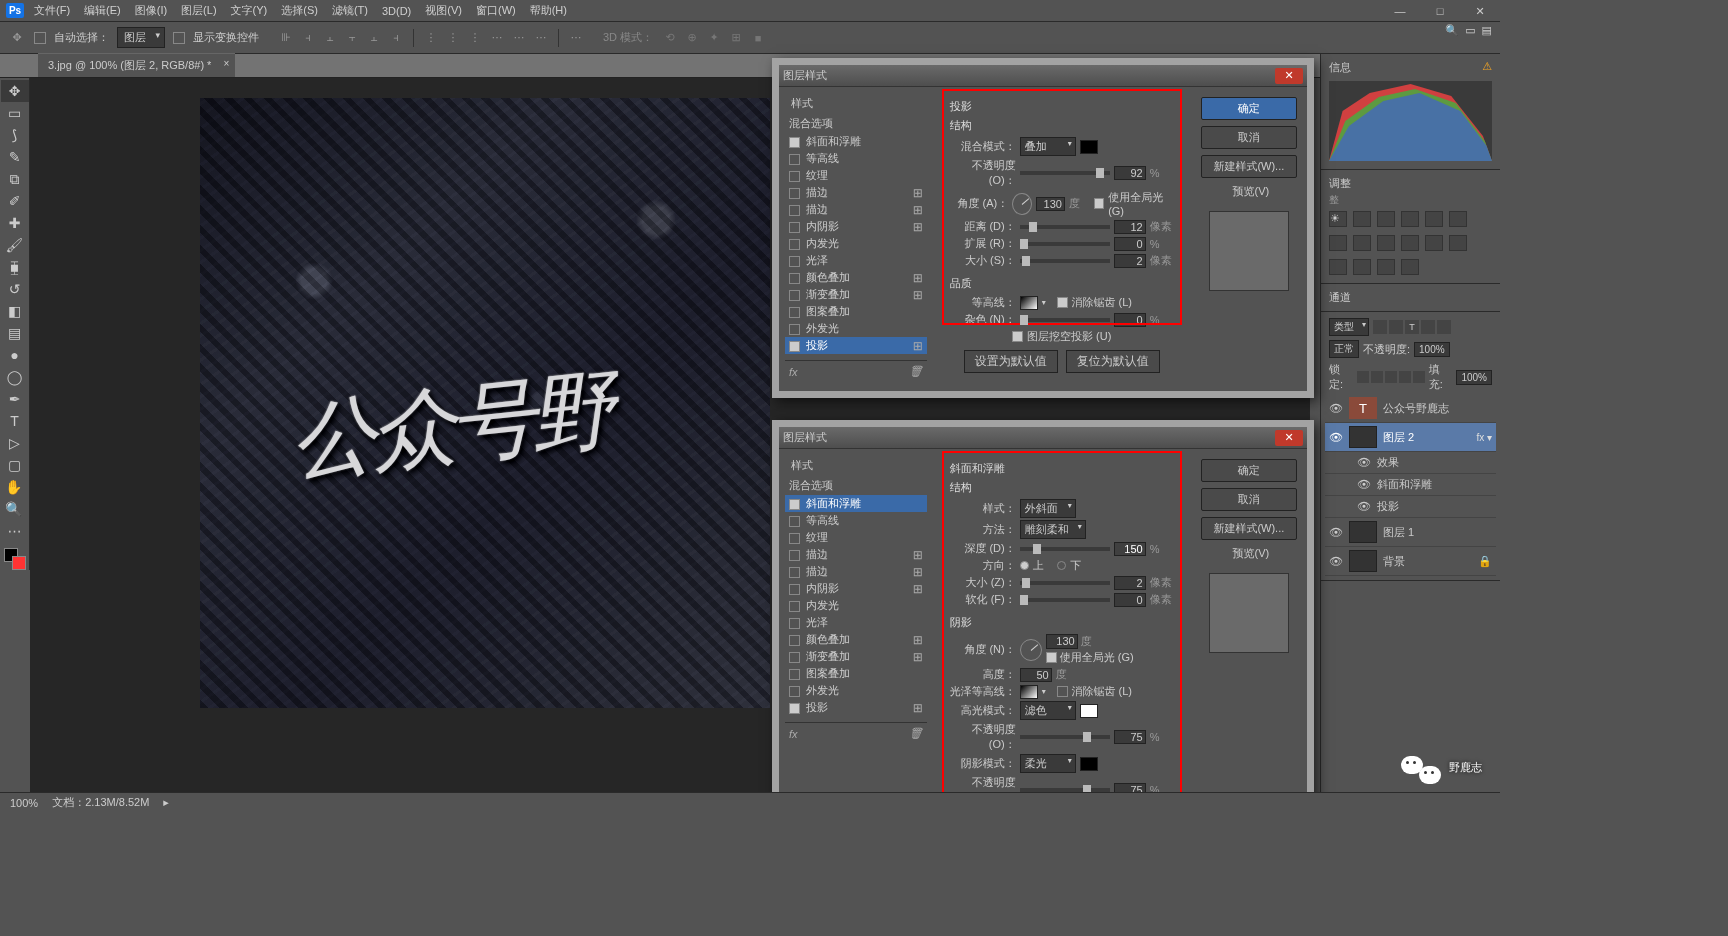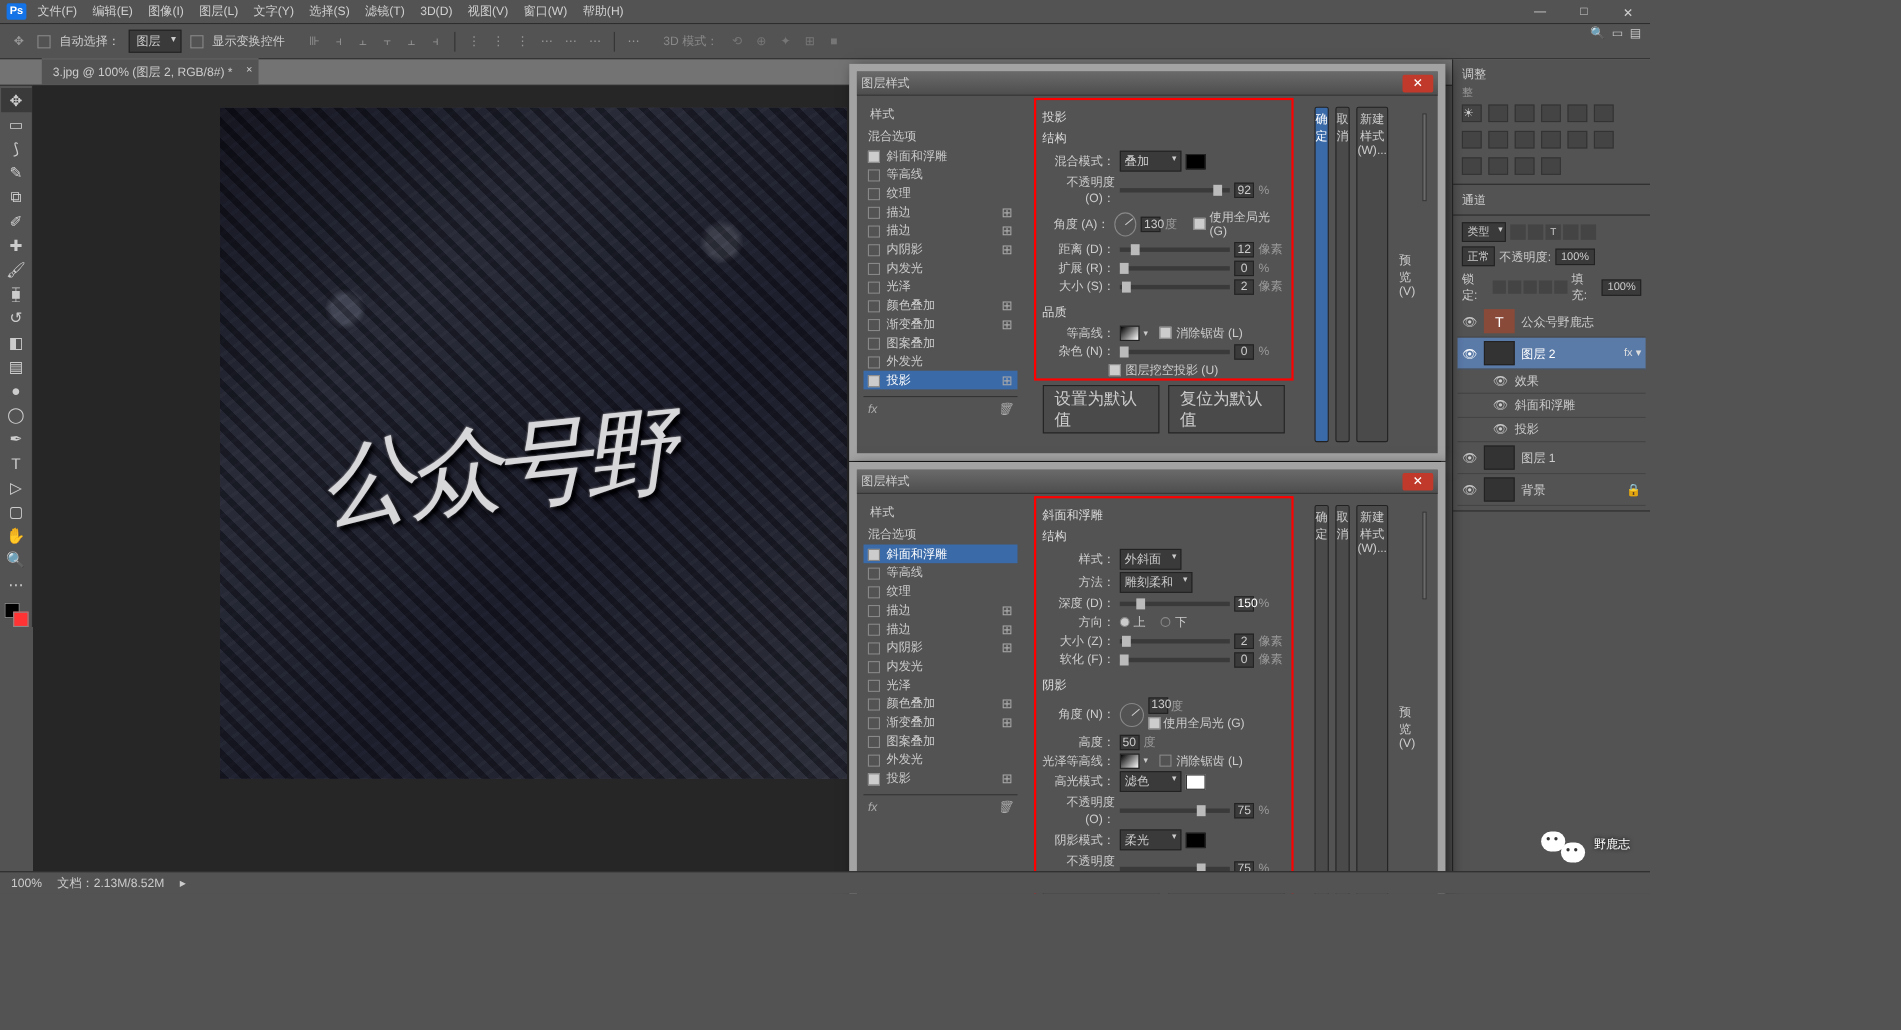--- a/index.html
+++ b/index.html
@@ -90,35 +90,35 @@
 .stylelist .fxbar{ border-top:1px solid #333; margin-top:6px; padding:4px; display:flex; justify-content:space-between; color:#aaa; font-style:italic;align-items:center; }
 
 .settings{ width:245px; padding:4px; position:relative; }
 .redbox{ position:absolute; border:2px solid #f00; pointer-events:none; }
 .settings .sec{ margin-bottom:8px; }
 .settings .sectitle{ color:#ddd; margin:2px 0 4px; }
 .settings .frow{ display:flex; align-items:center; gap:4px; margin:2px 0; font-size:10px; color:#ccc; }
 .settings .frow .lab{ width:66px; text-align:right; }
 .settings .sld{ flex:1; height:4px; background:#3a3a3a; position:relative; }
 .settings .sld .hnd{ position:absolute; top:-3px; width:8px; height:10px; background:#bbb; }
-.settings .val{ width:18px; background:#3a3a3a; border:1px solid #222; text-align:center; padding:0 2px; }
+.settings .val{ width:32px; background:#3a3a3a; border:1px solid #222; text-align:right; padding:0 2px; }
 .settings .unit{ width:24px; color:#999; }
 .settings .dd{ background:#3a3a3a; border:1px solid #222; padding:1px 16px 1px 4px; position:relative; min-width:56px; }
 .settings .dd::after{content:"▾"; position:absolute; right:3px; top:1px; font-size:8px; }
 .settings .sw{ width:18px; height:14px; border:1px solid #222; display:inline-block; }
 .settings .sw.black{ background:#000; }
 .settings .sw.white{ background:#fff; }
 .settings .chkb{ width:11px;height:11px;border:1px solid #888; display:inline-block;}
 .settings .chkb.on{background:#ccc;}
 .settings .ang{ width:22px;height:22px; border:1px solid #888; border-radius:50%; position:relative; display:inline-block;}
 .settings .ang::after{content:""; position:absolute; left:50%; top:50%; width:9px; height:1px; background:#ccc; transform-origin:left; transform:rotate(-40deg);}
 .settings .btnrow{ display:flex; gap:8px; justify-content:center; margin-top:6px;}
-.settings .btn{ background:#4a4a4a; border:1px solid #222; padding:2px 10px; font-size:15px; }
-
-.dlg-right{ width:110px; display:flex; flex-direction:row; gap:6px; padding:4px; }
+.settings .btn{ background:#4a4a4a; border:1px solid #222; padding:2px 10px; font-size:12px; }
+
+.dlg-right{ width:110px; display:flex; flex-direction:column; gap:6px; padding:4px; }
 .dlg-right .btn{ background:#4a4a4a; border:1px solid #222; padding:3px 0; text-align:center; font-size:11px; border-radius:2px; }
 .dlg-right .btn.primary{ background:#3a6aa8; color:#fff; }
 .dlg-right .prev{ width:80px; height:80px; background:#6a6a6a; margin:6px auto; border:1px solid #333; }
 .dlg-right .chkrow{ display:flex; align-items:center; gap:4px; justify-content:center; font-size:10px; }
 
 
 .statusbar{ position:absolute; left:0; right:0; bottom:0; height:20px; background:#535353; border-top:1px solid #2a2a2a; display:flex; align-items:center; gap:14px; padding:0 10px; font-size:11px; color:#ccc; }
 
 
 .watermark{ position:absolute; right:18px; bottom:28px; color:#fff; font-size:30px; display:flex; align-items:center; gap:8px; text-shadow:0 0 4px #000; font-family: "Microsoft YaHei"; }
@@ -230,20 +230,33 @@
   <div class="canvas">
     <div class="rock">
       <div class="calligraphy">公众号野</div>
     </div>
   </div>
 </div>
 
 <div class="rightcol">
   <div class="panel">
     <div class="title">
+        <span>信息</span>
+        <span class="warn">⚠</span>
+      </div>
+    <div class="histogram">
+      <svg viewBox="0 0 180 80" preserveAspectRatio="none">
+        <polygon points="0,80 15,30 45,12 90,3 135,15 170,55 180,80" fill="#d04040"></polygon>
+        <polygon points="0,80 18,40 55,16 95,8 140,22 172,60 180,80" fill="#40b040" opacity=".8"></polygon>
+        <polygon points="0,80 22,45 60,20 100,12 145,30 174,65 180,80" fill="#4060d0" opacity=".7"></polygon>
+      </svg>
+    </div>
+  </div>
+  <div class="panel">
+    <div class="title">
         <span>调整</span>
       </div>
     <div style="font-size:10px;color:#999;padding:0 4px;">整</div>
     <div class="adj-icons">
       <div>☀</div>
         <div></div>
         <div></div>
         <div></div>
         <div></div>
         <div></div>

